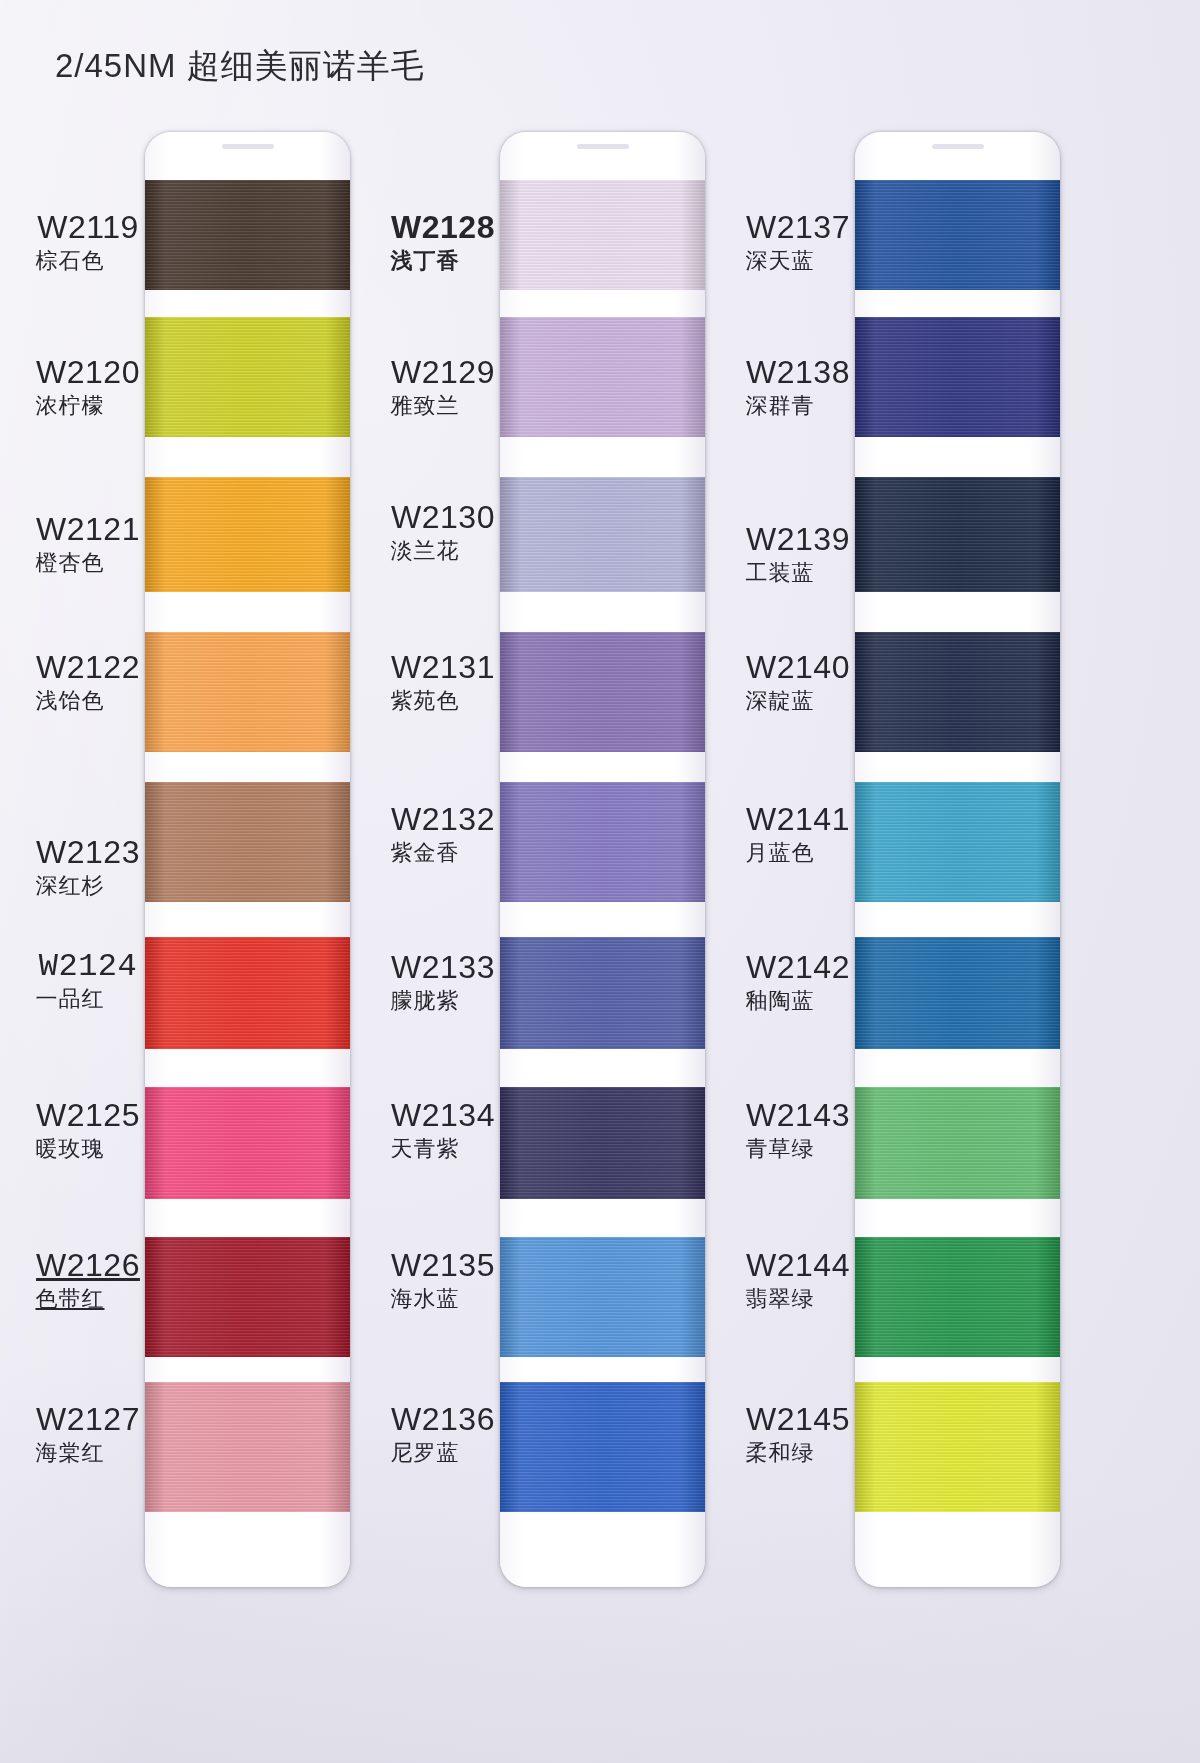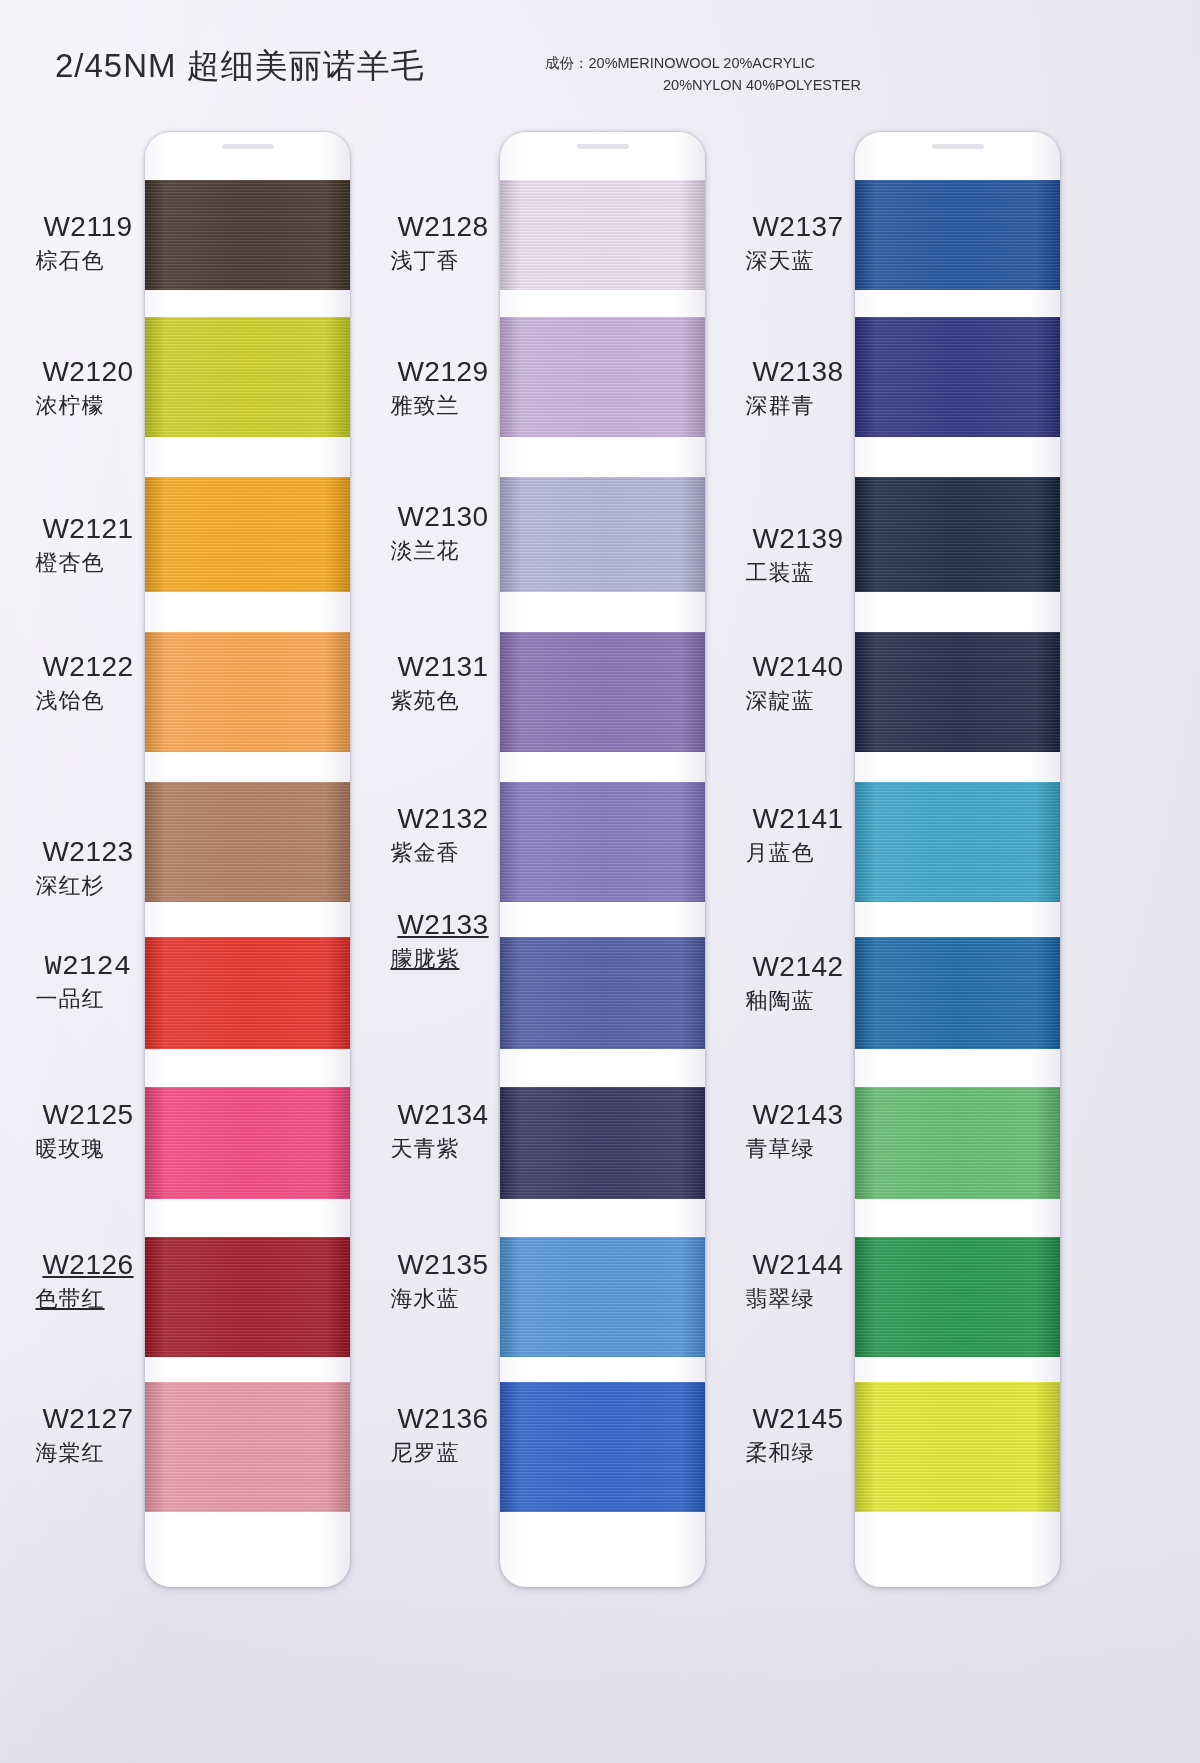--- a/index.html
+++ b/index.html
@@ -85,39 +85,35 @@
     content:"";position:absolute;inset:0;
     background:linear-gradient(90deg, rgba(0,0,0,.16) 0%, rgba(255,255,255,.10) 10%,
       rgba(255,255,255,.05) 50%, rgba(255,255,255,.08) 88%, rgba(0,0,0,.16) 100%);
     pointer-events:none;
   }
 
   
   .label{
     position:absolute;left:0;width:140px;text-align:center;color:#26262b;
   }
-  .code{font-size:28px;letter-spacing:.5px;line-height:30px;white-space:nowrap;padding-left:36px;}
+  .code{font-size:32px;letter-spacing:.5px;line-height:30px;white-space:nowrap;padding-left:36px;}
   .cname{
     font-size:22px;line-height:30px;margin-top:4px;white-space:nowrap;
     letter-spacing:1px;
   }
   .col-2 .label,.col-3 .label{left:0;width:140px;}
 </style>
 </head>
 <body>
 
 <div class="paper"></div>
 
 <div class="header">
   <div class="title">2/45NM 超细美丽诺羊毛</div>
 
-  <div class="composition">
-    <span>成份：</span><span>20%MERINOWOOL 20%ACRYLIC</span>
-    <span class="line2">20%NYLON 40%POLYESTER</span>
-  </div>
 
 </div>
 
 <div class="col col-1" id="col-0">
   <div class="strip">
       <div class="notch"></div>
       <div class="band" style="top: 48px; height: 110px; background: rgb(66, 50, 40);"></div>
       <div class="band" style="top: 185px; height: 120px; background: rgb(205, 209, 34);"></div>
       <div class="band" style="top: 345px; height: 115px; background: rgb(248, 168, 28);"></div>
       <div class="band" style="top: 500px; height: 120px; background: rgb(251, 164, 75);"></div>
@@ -170,41 +166,41 @@
       <div class="band" style="top: 48px; height: 110px; background: rgb(234, 222, 240);"></div>
       <div class="band" style="top: 185px; height: 120px; background: rgb(201, 176, 221);"></div>
       <div class="band" style="top: 345px; height: 115px; background: rgb(178, 178, 216);"></div>
       <div class="band" style="top: 500px; height: 120px; background: rgb(134, 112, 180);"></div>
       <div class="band" style="top: 650px; height: 120px; background: rgb(130, 117, 192);"></div>
       <div class="band" style="top: 805px; height: 112px; background: rgb(78, 90, 165);"></div>
       <div class="band" style="top: 955px; height: 112px; background: rgb(50, 48, 92);"></div>
       <div class="band" style="top: 1105px; height: 120px; background: rgb(79, 147, 218);"></div>
       <div class="band" style="top: 1250px; height: 130px; background: rgb(42, 95, 200);"></div>
     </div>
-<div class="label" style="top: 80px;">
+<div class="label" style="top: 80px; font-weight: bold;">
       <div class="code">W2128</div>
       <div class="cname">浅丁香</div>
     </div>
     <div class="label" style="top: 225px;">
       <div class="code">W2129</div>
       <div class="cname">雅致兰</div>
     </div>
     <div class="label" style="top: 370px;">
       <div class="code">W2130</div>
       <div class="cname">淡兰花</div>
     </div>
     <div class="label" style="top: 520px;">
       <div class="code">W2131</div>
       <div class="cname">紫苑色</div>
     </div>
     <div class="label" style="top: 672px;">
       <div class="code">W2132</div>
       <div class="cname">紫金香</div>
     </div>
-    <div class="label" style="top: 778px; text-decoration: underline;">
+    <div class="label" style="top: 820px;">
       <div class="code">W2133</div>
       <div class="cname">朦胧紫</div>
     </div>
     <div class="label" style="top: 968px;">
       <div class="code">W2134</div>
       <div class="cname">天青紫</div>
     </div>
     <div class="label" style="top: 1118px;">
       <div class="code">W2135</div>
       <div class="cname">海水蓝</div>

